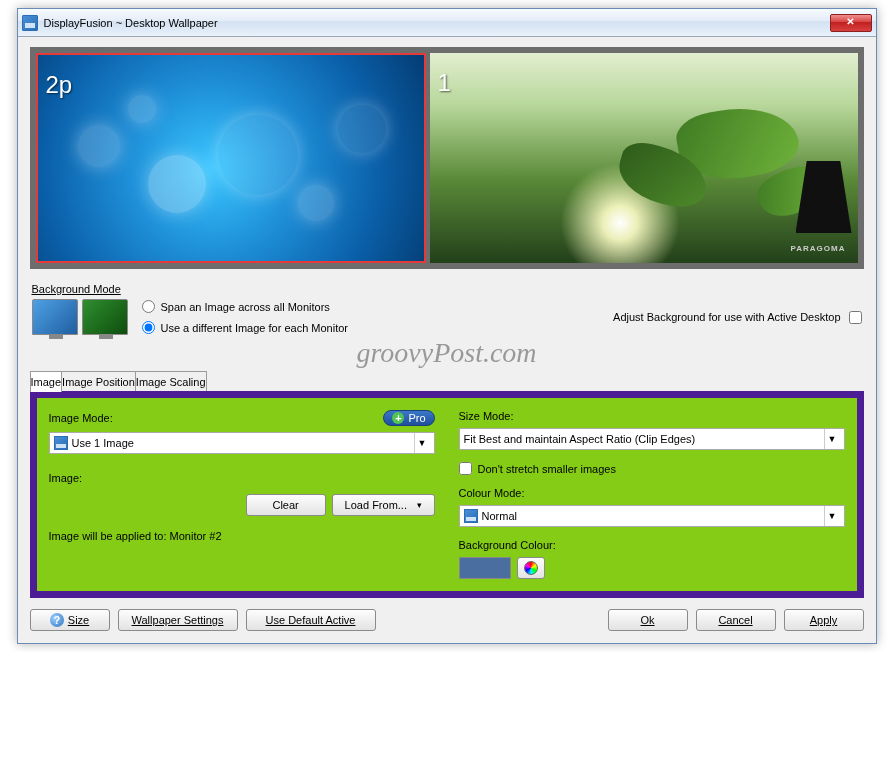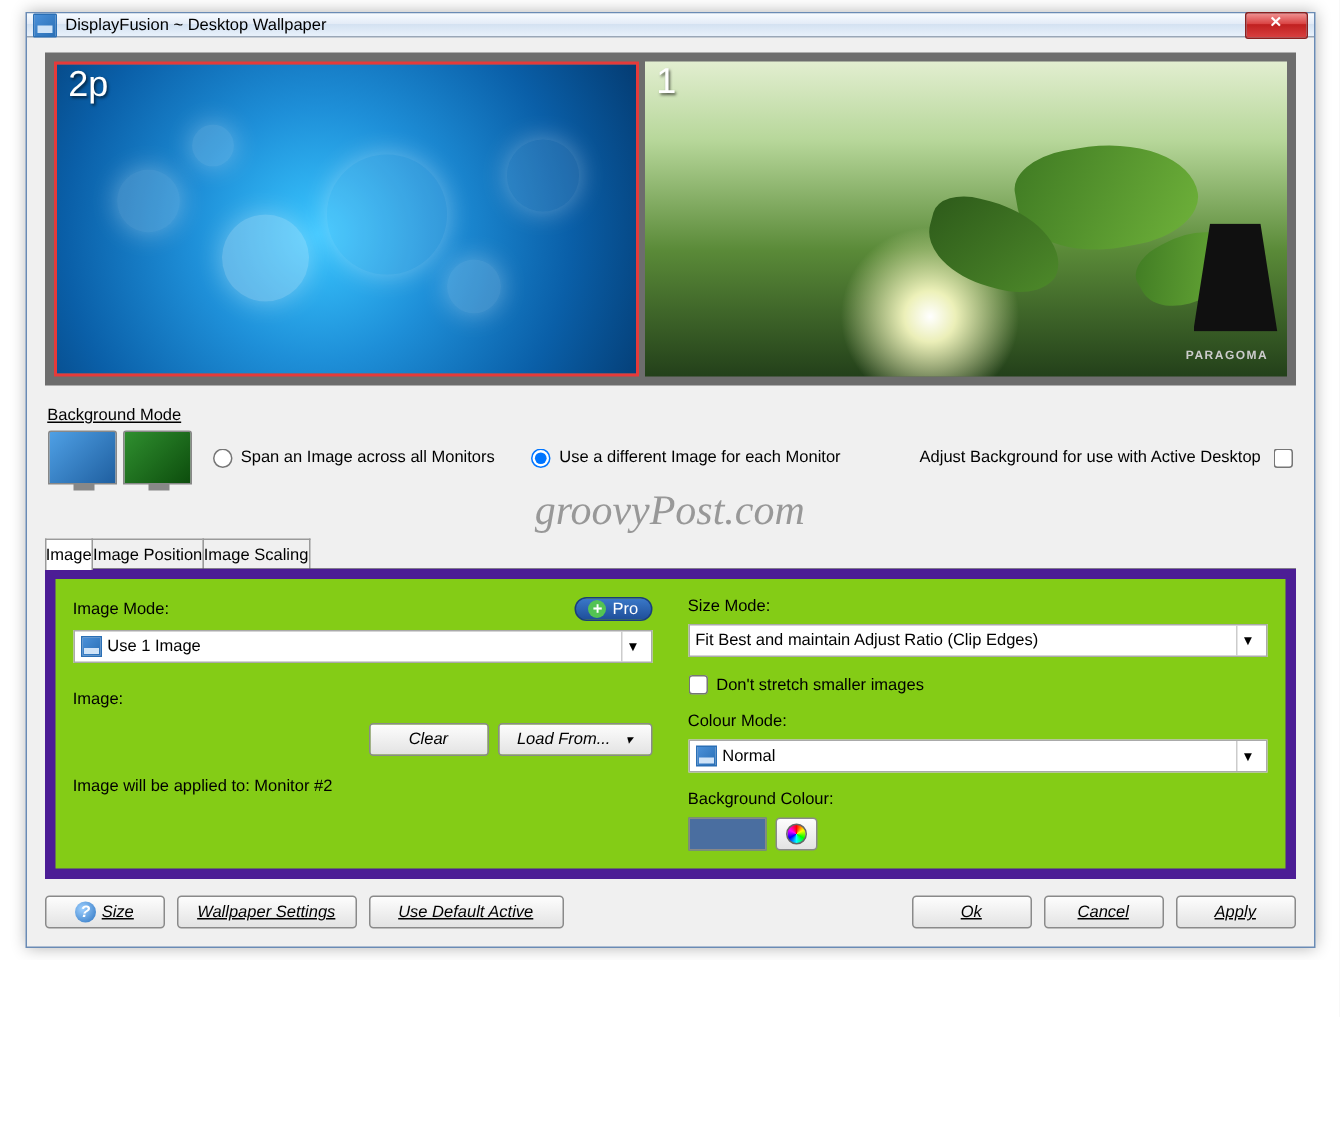--- a/index.html
+++ b/index.html
@@ -13,21 +13,21 @@
   .window {
     width: 860px;
     margin: 8px auto;
     border: 1px solid #6a8bb5;
     background: #f0f0f0;
     box-shadow: 0 0 10px rgba(0,0,0,0.3);
   }
   .titlebar {
     display: flex;
     align-items: center;
-    height: 16px;
+    height: 28px;
     padding: 0 4px;
     background: linear-gradient(to bottom, #f7fbff 0%, #e4ecf7 45%, #d3e1f1 46%, #e8f1fb 100%);
     border-bottom: 1px solid #9aa7b7;
   }
   .title-icon {
     width: 16px; height: 16px;
     margin-right: 6px;
     background: linear-gradient(135deg,#4a90d9,#2a6fb5);
     border: 1px solid #2a6fb5;
     position: relative;
@@ -90,35 +90,35 @@
   }
   #mon2 .sun{position:absolute;width:120px;height:120px;border-radius:50%;left:130px;top:110px;background:radial-gradient(circle,#ffffff 0%,rgba(255,255,200,0.9) 20%,rgba(255,255,150,0) 70%)}
   #mon2 .leaf{position:absolute;border-radius:40% 80% 50% 70%;background:linear-gradient(125deg,#3f7a23,#6fb23a)}
   #mon2 .l1{width:120px;height:70px;right:60px;top:55px;transform:rotate(-10deg)}
   #mon2 .l2{width:90px;height:55px;right:150px;top:95px;transform:rotate(15deg);background:linear-gradient(125deg,#2d5a1a,#4e8a2a)}
   #mon2 .l3{width:70px;height:45px;right:30px;top:115px;transform:rotate(-30deg)}
   #mon2 .darkbox{position:absolute;right:6px;bottom:30px;width:56px;height:72px;background:#101010;clip-path:polygon(20% 0,80% 0,100% 100%,0 100%)}
   #mon2 .brand{position:absolute;right:12px;bottom:10px;color:#ccc;font-size:8px;letter-spacing:1px;font-weight:bold}
   .mon-label {
     position:absolute;
-    top:0;left:8px;
+    top:16px;left:8px;
     font-size:24px;
     color:#fff;
     text-shadow:1px 1px 2px rgba(0,0,0,0.6);
     font-weight:500;
   }
   fieldset.flat { border:none; padding:0; margin:14px 2px 2px }
   .group-label { text-decoration: underline; margin-bottom:4px }
   .bg-mode-row { display:flex; align-items:center; gap:10px }
   .dual-icon { display:flex; gap:4px; }
   .mi{ width:46px;height:36px;background:#222;border:1px solid #888;position:relative;border-radius:2px 2px 0 0}
   .mi::after{content:"";position:absolute;bottom:-5px;left:16px;width:14px;height:5px;background:#888}
   .mi.blue{background:linear-gradient(135deg,#4fa0e5,#1f5fa0)}
   .mi.green{background:linear-gradient(135deg,#2f8f2f,#0d4d0d)}
-  .radio-col { display:flex; flex-direction:row; gap:24px; margin-left:4px }
+  .radio-col { display:flex; flex-direction:column; gap:8px; margin-left:4px }
   .radio-item, .check-item { display:flex; align-items:center; gap:6px; }
   .adj-row { margin-left:auto; display:flex; align-items:center; gap:8px }
 
   .watermark {
     text-align:center;
     font-family: Georgia, serif;
     font-style: italic;
     font-size: 28px;
     color: rgba(80,80,80,0.55);
     margin: 2px 0 -6px 0;
@@ -196,21 +196,20 @@
     gap:4px;
     height:22px;
     min-width:80px;
     padding:0 12px;
     border:1px solid #8a8a8a;
     border-radius:3px;
     background:linear-gradient(to bottom,#fdfdfd,#e3e3e3);
     cursor:pointer;
     text-decoration:none;
     color:#000;
-    font-style:italic;
   }
   .btn-row { display:flex; gap:6px; justify-content:flex-end; margin-top:4px }
   .dropdown-btn::after{content:"▾";margin-left:6px;font-size:9px}
   .applied-note { margin-top:8px }
   .swatch-row{display:flex;align-items:center;gap:6px}
   .swatch{width:52px;height:22px;border:1px solid #888}
   .color-wheel-btn{width:28px;height:22px;border:1px solid #8a8a8a;border-radius:3px;background:linear-gradient(to bottom,#fdfdfd,#e3e3e3);display:flex;align-items:center;justify-content:center;cursor:pointer}
   .color-wheel{width:14px;height:14px;border-radius:50%;background:conic-gradient(red,yellow,lime,cyan,blue,magenta,red);border:1px solid #666}
   .footer {
     margin-top:10px;
@@ -318,21 +317,21 @@
               <span>Load From...</span>
             </div>
           </div>
 
           <div class="applied-note">Image will be applied to: Monitor #2</div>
         </div>
 
         <div class="col">
           <span>Size Mode:</span>
           <div class="combo">
-            <span class="val">Fit Best and maintain Adjust Ratio (Clip Edges)</span>
+            <span class="val">Fit Best and maintain Aspect Ratio (Clip Edges)</span>
             <span class="chev">▼</span>
           </div>
 
           <label class="check-item" style="margin-top:6px">
             <input type="checkbox" style="">
             <span>Don't stretch smaller images</span>
           </label>
 
           <span style="margin-top:6px">Colour Mode:</span>
           <div class="combo">

